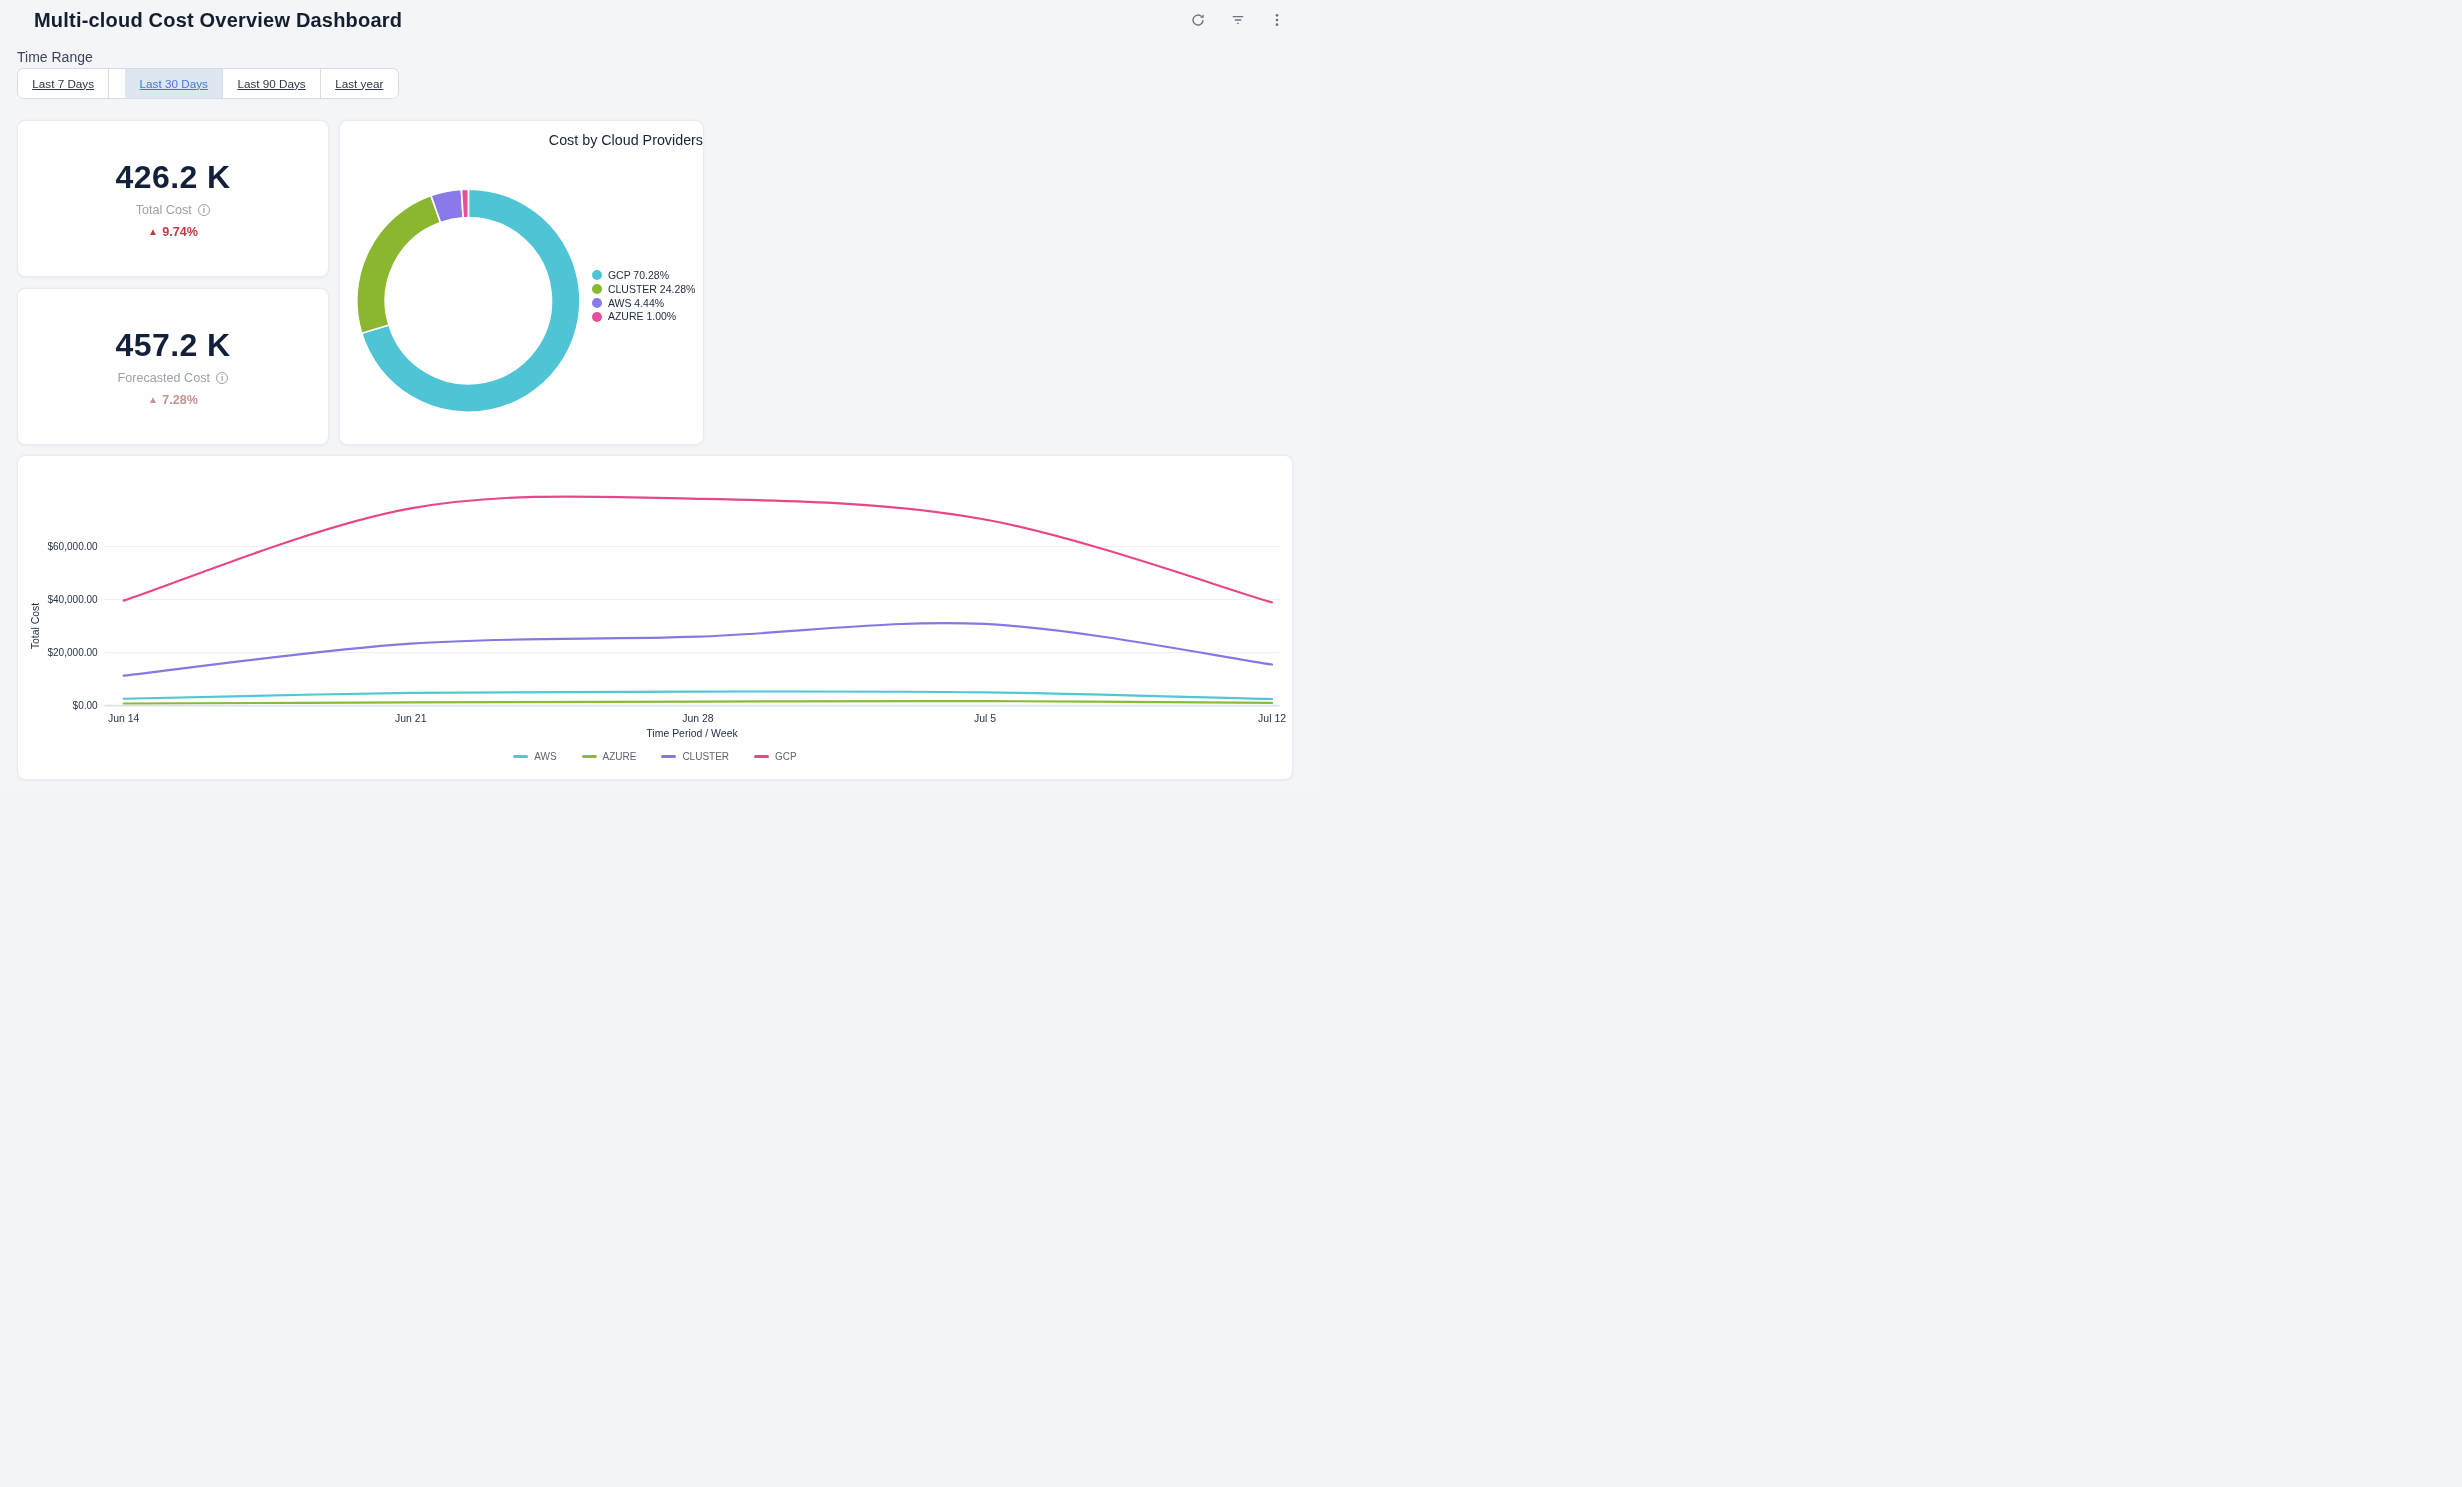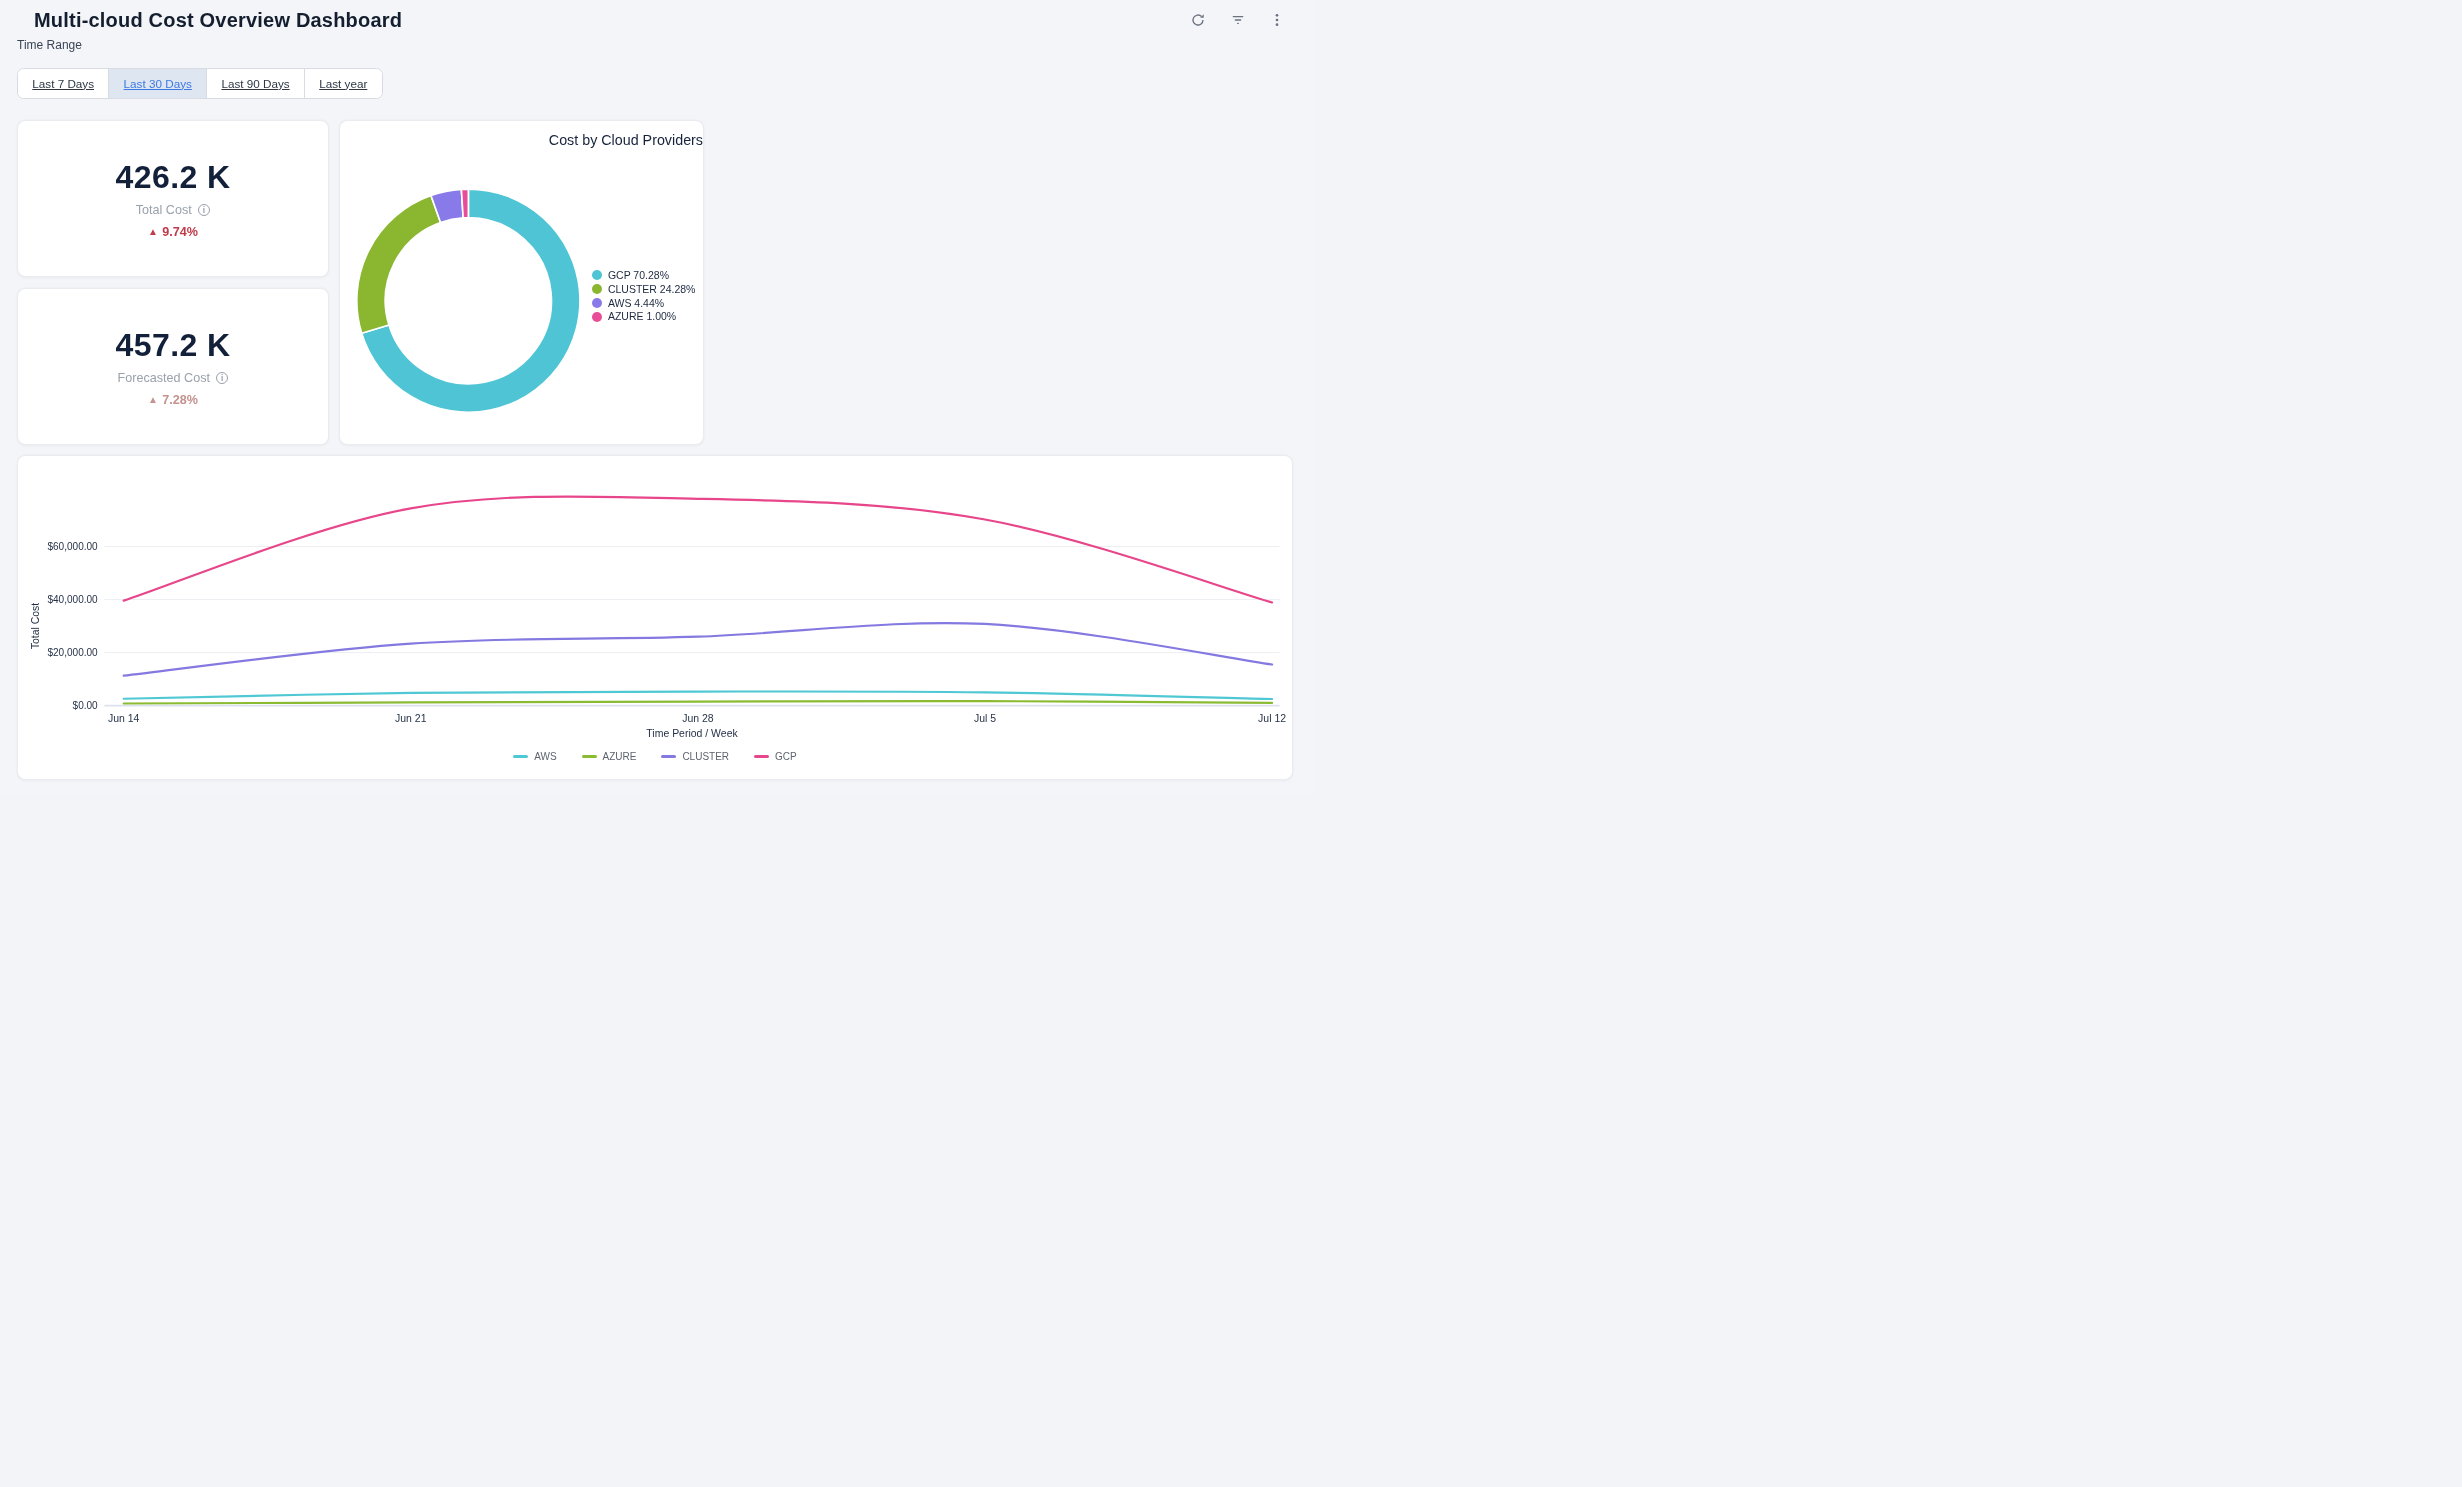--- a/index.html
+++ b/index.html
@@ -6,25 +6,25 @@
   html,body { background:#f2f4f7; }
   body { font-family:"Liberation Sans", sans-serif; color:#17202f; }
   .container { position:relative; width:1315px; height:794px; background:#f3f5f8; overflow:hidden; }
 
   .page-title { position:absolute; left:17px; top:9.2px; font-size:20px; font-weight:700; color:#141e2e; letter-spacing:0.2px;margin-left:17px; }
 
   .header-actions { position:absolute; right:28.5px; top:12.6px; display:flex; gap:21px; align-items:center; }
   .icon-btn { width:18.5px; height:18.5px; border:none; background:transparent; color:#6a7280; cursor:pointer; display:flex; align-items:center; justify-content:center; padding:0; }
   .icon-btn svg { width:16px; height:16px; }
 
-  .tr-label { position:absolute; left:17px; top:38px; font-size:12px; color:#3b4556; }
+  .tr-label { position:absolute; left:17px; top:49px; font-size:14px; color:#3b4556; }
   .tr-group { position:absolute; left:17px; top:68px; display:inline-flex; background:#fff; border:0.8px solid #d8dbe1; border-radius:6.7px; overflow:hidden; }
   .tr-btn { height:28.5px; padding:0 14.3px; background:#fff; border:none; border-right:0.8px solid #d8dbe1; font-family:inherit; font-size:11.7px; color:#2c3645; cursor:pointer; display:flex; align-items:center;text-decoration:underline; }
   .tr-btn:last-child { border-right:none; }
-  .tr-btn.selected { background:#dee6f2; color:#3d79e4; }
+  .tr-btn.selected { background:#dee6f2; color:#3d79e4;margin-left:16px; }
 
   .card { position:absolute; background:#fff; border:0.8px solid #e9ebef; border-radius:8.4px; box-shadow:0 0.8px 2.5px rgba(20,30,50,.05); }
   #kpi-card-0 { left:17px; top:120px; width:312px; height:157px; }
   #kpi-card-1 { left:17px; top:288px; width:312px; height:157px; }
   #donut-card  { left:339px; top:120px; width:365px; height:325px; }
   #sunburst-card { left:714px; top:120px; width:579px; height:325px; }
   #trend-card { left:17px; top:455px; width:1276px; height:325px; }
 
   .kpi-inner { height:100%; display:flex; flex-direction:column; align-items:center; justify-content:center; gap:7.5px; }
   .kpi-value { font-size:32px; font-weight:600; color:#13203a; letter-spacing:0.4px; }

